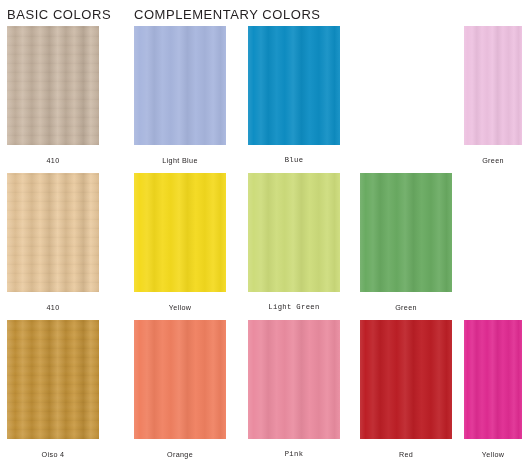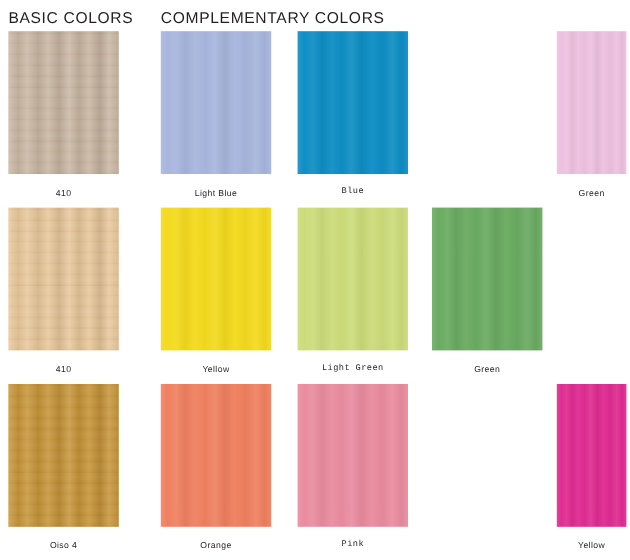--- a/index.html
+++ b/index.html
@@ -204,20 +204,26 @@
         <div class="grain"></div>
       </div>
       <div class="caption">Orange</div>
     </div>
     <div class="cell col-2">
       <div class="swatch" style="background-color: rgb(234, 140, 160);">
         <div class="grain"></div>
       </div>
       <div class="caption">Pink</div>
     </div>
+    <div class="cell col-3">
+      <div class="swatch" style="background-color: rgb(189, 31, 38);">
+        <div class="grain"></div>
+      </div>
+      <div class="caption">Red</div>
+    </div>
     <div class="cell col-4">
       <div class="swatch" style="background-color: rgb(224, 44, 146);">
         <div class="grain"></div>
       </div>
       <div class="caption">Yellow</div>
     </div>
   </div>
 
 </div>
 

